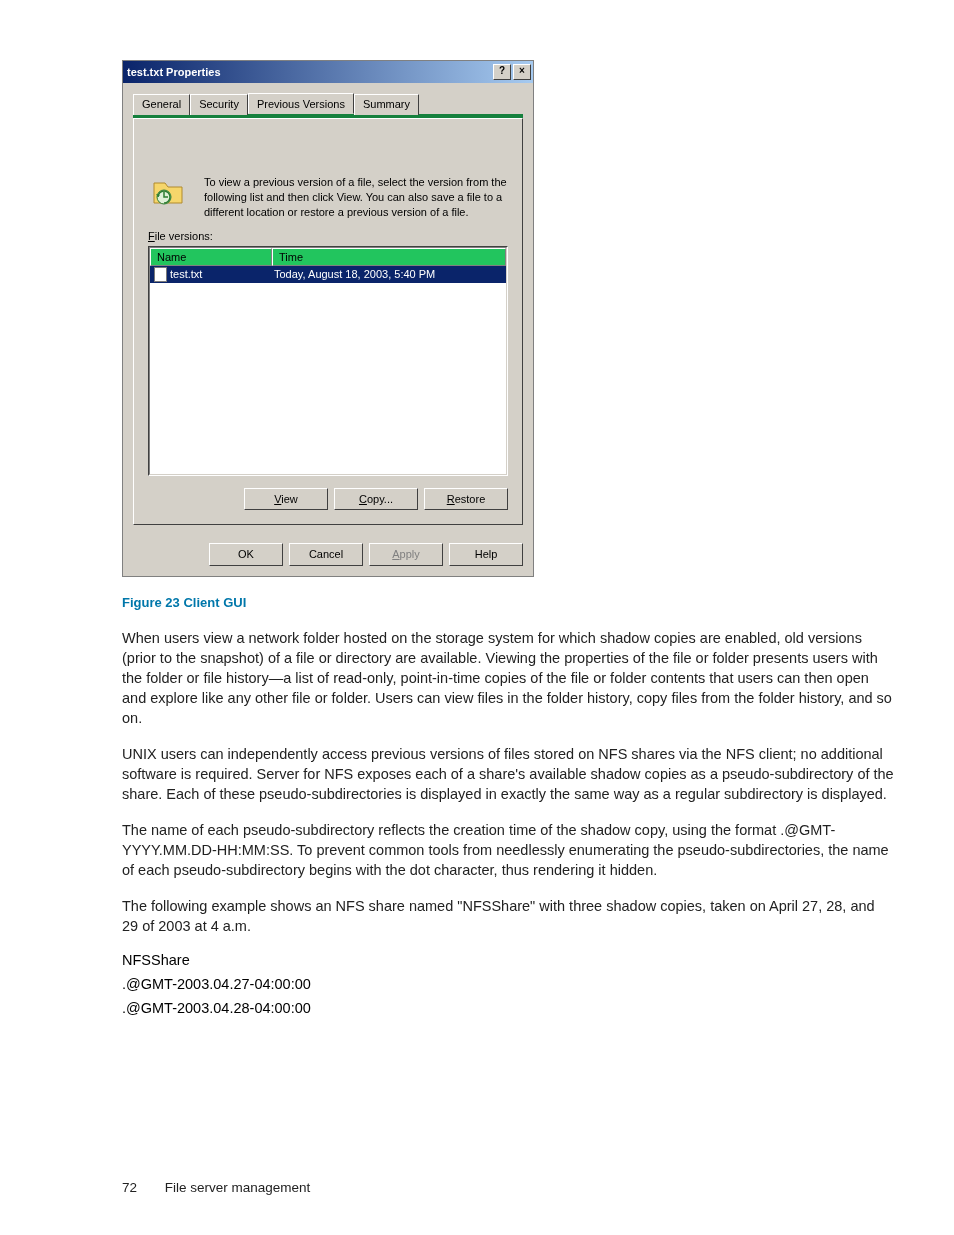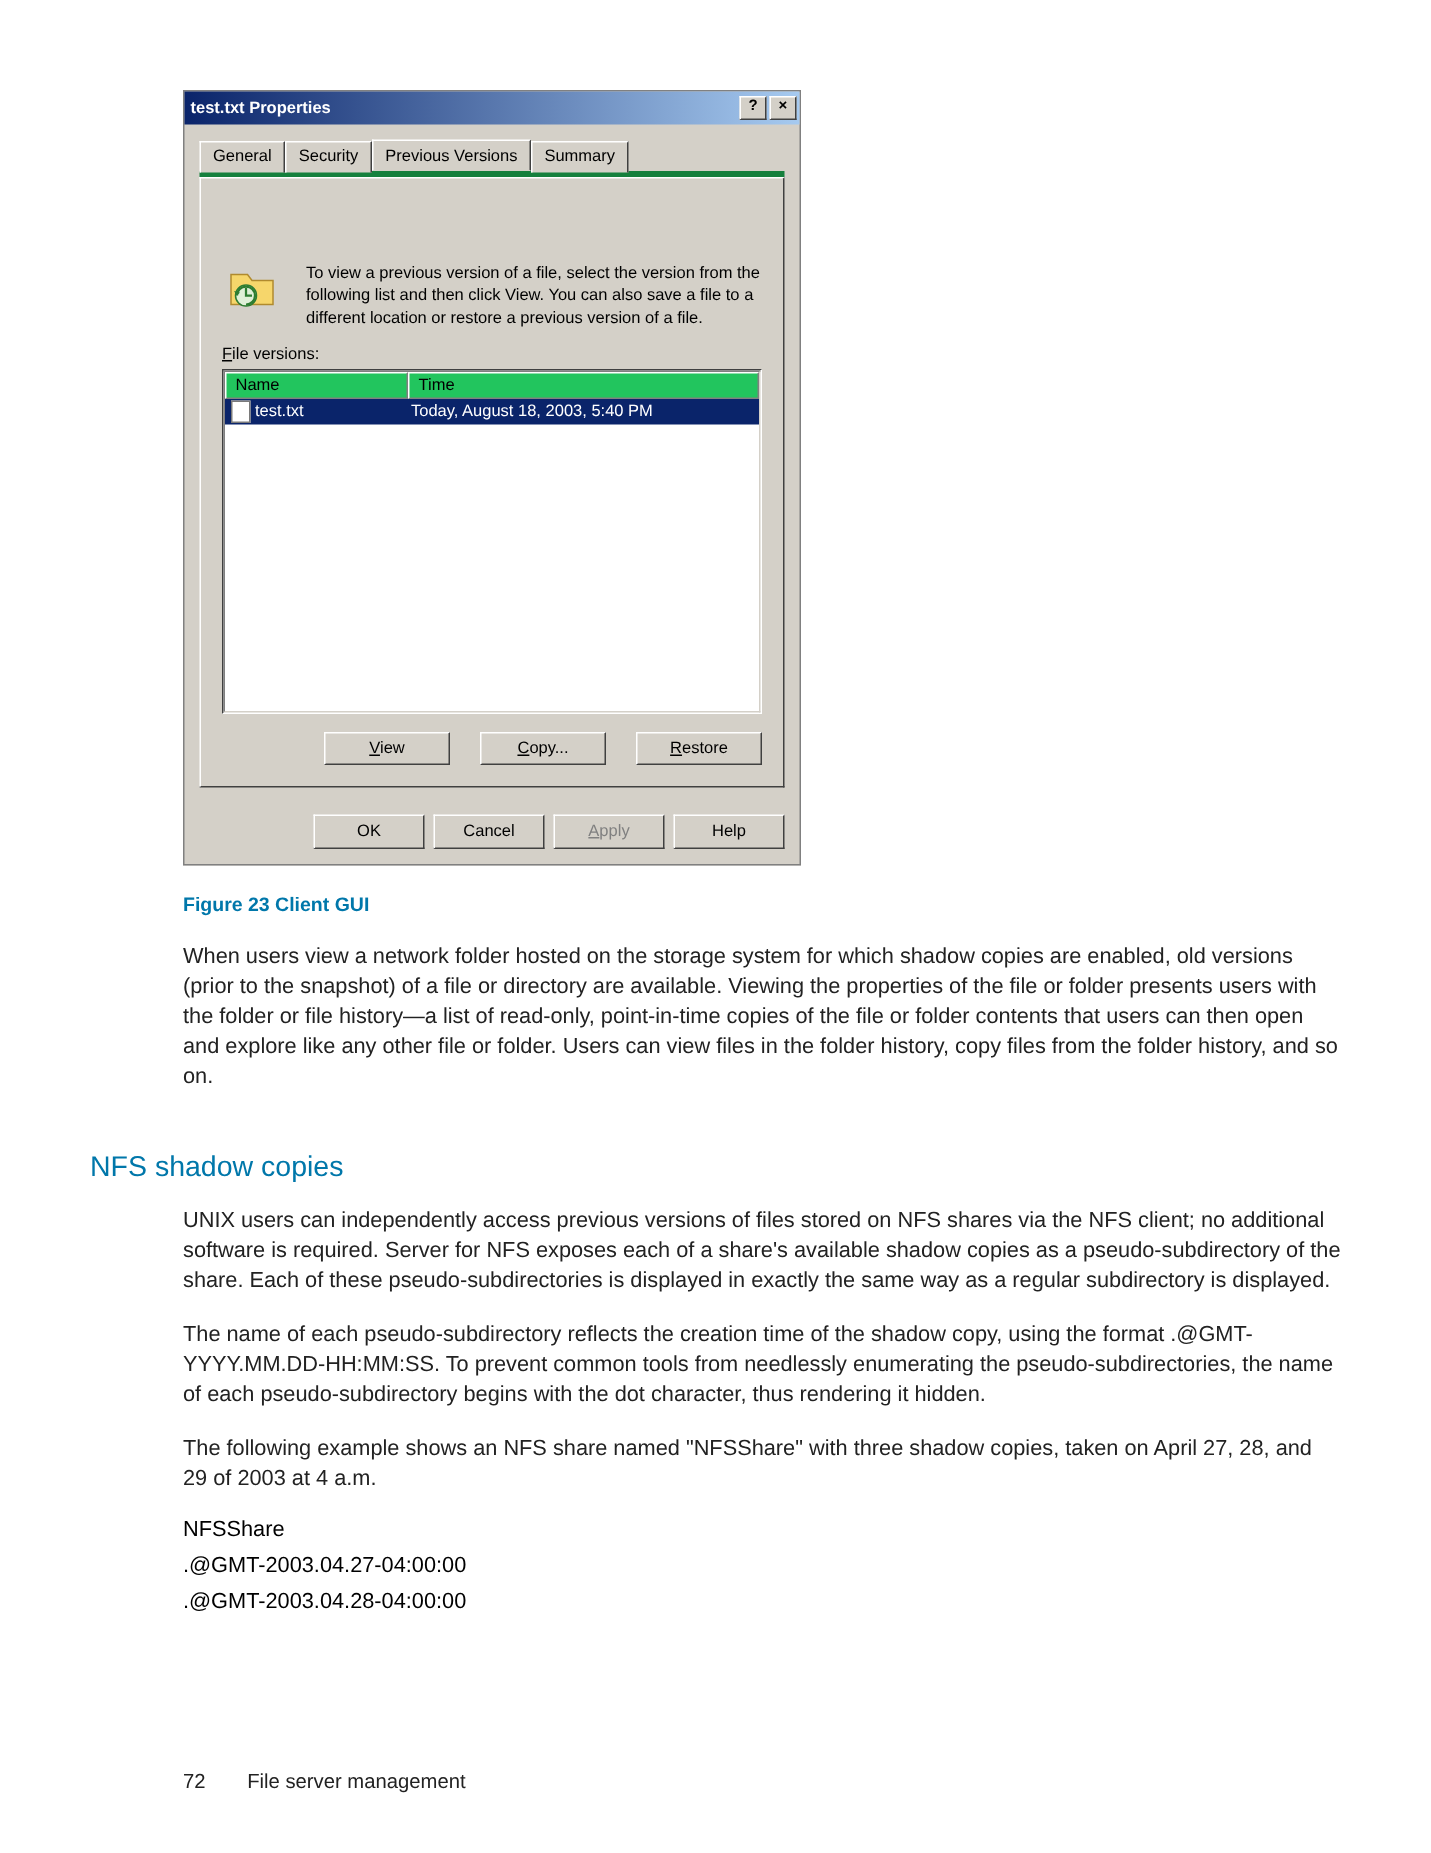--- a/index.html
+++ b/index.html
@@ -161,21 +161,21 @@
     background: #fff;
     border: 1px solid #7a7a7a;
     box-sizing: border-box;
     position: relative;
     flex-shrink: 0;
   }
   .list-cell.col-name { width: 112px; }
   .btnrow {
     display: flex;
     justify-content: flex-end;
-    gap: 20px;
+    gap: 6px;
     margin-top: 12px;
   }
   .btnrow button {
     width: 84px;
     height: 22px;
     font-family: Tahoma, Arial, sans-serif;
     font-size: 11px;
     background: #d4d0c8;
     border: 1px solid #404040;
     border-top-color: #fff;
@@ -297,21 +297,20 @@
         <button class="disabled"><span class="underline-key">A</span>pply</button>
         <button>Help</button>
       </div>
     </div>
   </div>
 
   <div class="figure-caption">Figure 23 Client GUI</div>
 
   <p class="body-para">When users view a network folder hosted on the storage system for which shadow copies are enabled, old versions (prior to the snapshot) of a file or directory are available. Viewing the properties of the file or folder presents users with the folder or file history—a list of read-only, point-in-time copies of the file or folder contents that users can then open and explore like any other file or folder. Users can view files in the folder history, copy files from the folder history, and so on.</p>
 
-  <h2 class="section-head">NFS shadow copies</h2>
 
   <p class="body-para">UNIX users can independently access previous versions of files stored on NFS shares via the NFS client; no additional software is required. Server for NFS exposes each of a share's available shadow copies as a pseudo-subdirectory of the share. Each of these pseudo-subdirectories is displayed in exactly the same way as a regular subdirectory is displayed.</p>
   <p class="body-para">The name of each pseudo-subdirectory reflects the creation time of the shadow copy, using the format .@GMT-YYYY.MM.DD-HH:MM:SS. To prevent common tools from needlessly enumerating the pseudo-subdirectories, the name of each pseudo-subdirectory begins with the dot character, thus rendering it hidden.</p>
   <p class="body-para">The following example shows an NFS share named "NFSShare" with three shadow copies, taken on April 27, 28, and 29 of 2003 at 4 a.m.</p>
 
   <p class="mono-item">NFSShare</p>
   <p class="mono-item">.@GMT-2003.04.27-04:00:00</p>
   <p class="mono-item">.@GMT-2003.04.28-04:00:00</p>
 
   <div class="footer">

